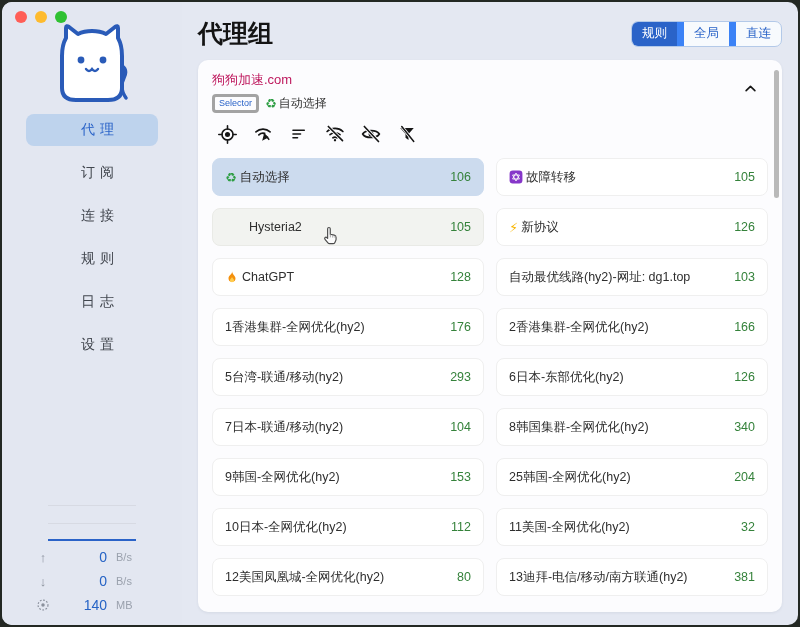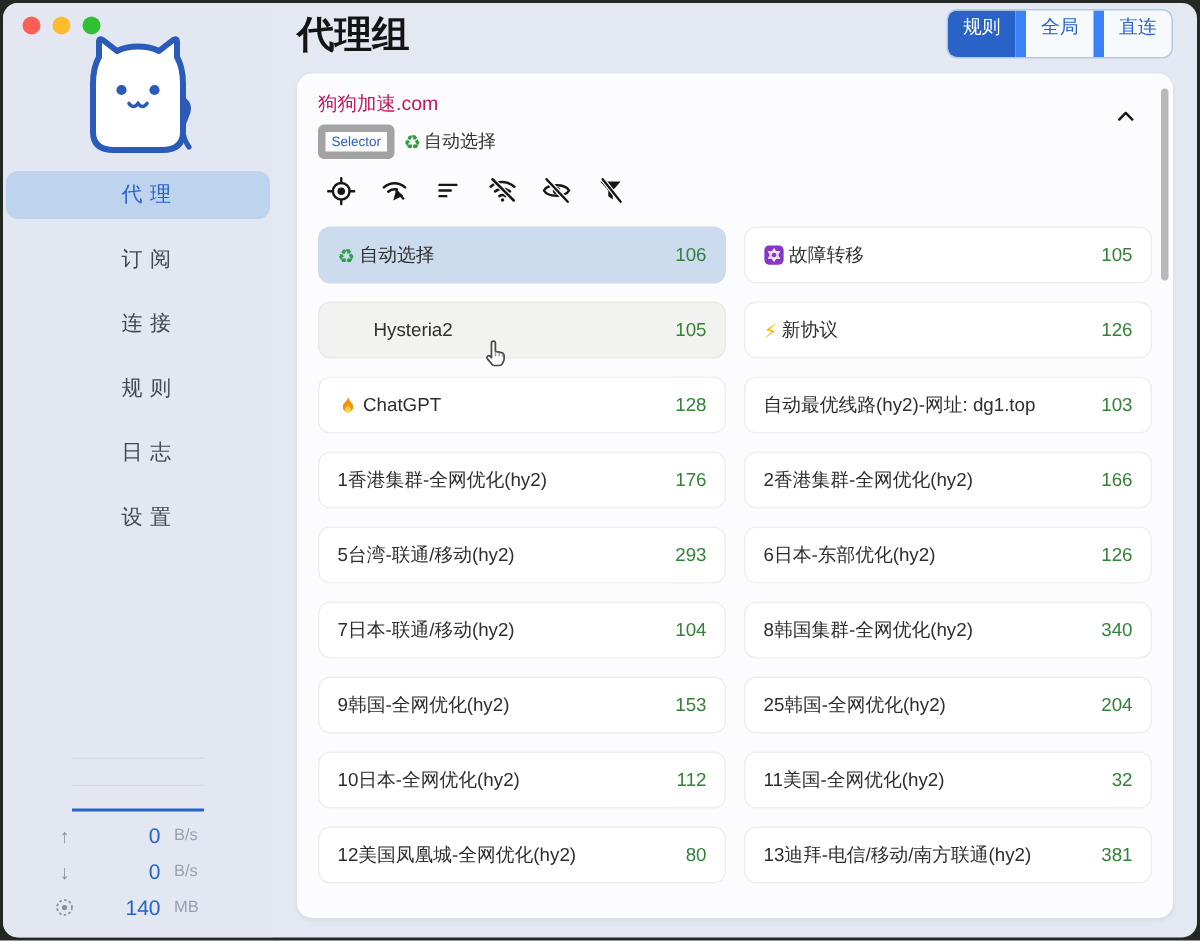--- a/index.html
+++ b/index.html
@@ -22,58 +22,58 @@
     width:180px; flex:0 0 180px;
     position:relative;
     display:flex; flex-direction:column; align-items:center;
     background:#e3e7f1;
   }
   .traffic { position:absolute; top:9px; left:13px; display:flex; gap:8px; }
   .traffic-dot { width:12px; height:12px; border-radius:50%; }
   .logo { margin-top:20px; height:82px; }
   .menu { margin-top:10px; width:100%; display:flex; flex-direction:column; gap:11px; align-items:center; }
   .menu-item {
-    width:176px; height:32px; border-radius:8px;
+    width:132px; height:32px; border-radius:8px;
     display:flex; align-items:center; justify-content:center;
     font-size:14px; letter-spacing:5px; padding-left:16px;
     color:#42474f; cursor:default;
   }
   .menu-item.active { background:#bed3ed; color:#2a63c8; }
   .sidebar-bottom { margin-top:auto; margin-bottom:8px; display:flex; flex-direction:column; align-items:center; }
   .mini-chart { width:88px; height:36px; position:relative; }
   .gridline { position:absolute; left:0; right:0; border-top:1px solid #d7dae3; }
   .baseline { position:absolute; left:0; right:0; bottom:0; border-top:2px solid #2a63c8; }
   .stats { margin-top:4px; }
   .stat-row { display:grid; grid-template-columns:18px 46px 34px; gap:9px; align-items:center; height:24px; }
   .stat-icon { color:#8a909c; font-size:13px; text-align:center; display:flex; justify-content:center; }
   .stat-value { text-align:right; color:#2563c5; font-size:14px; font-weight:500; }
   .stat-unit { color:#9aa1ad; font-size:11px; }
   
   .main { flex:1; display:flex; flex-direction:column; min-width:0; }
-  .main-header { display:flex; justify-content:space-between; padding:4px 16px 8px 16px; }
+  .main-header { display:flex; align-items:center; justify-content:space-between; padding:15px 16px 8px 16px; }
   .page-title { font-size:25px; font-weight:700; color:#141414; }
   .segmented { display:flex; border:1px solid #b3c9e8; border-radius:7px; overflow:hidden; background:#f7fafd; }
   .segment {
     padding:3px 10px 4px 10px; font-size:12.5px; color:#2a63c8;
     border-left:7px solid #3b82f6; cursor:default; white-space:nowrap;
   }
   .segment:first-child { border-left:none; }
   .segment.active { background:#2a63c8; color:#fff; }
   .card {
     position:relative; flex:1;
     margin:2px 16px 13px 16px;
     background:#fcfcfe; border-radius:10px;
     padding:11px 14px;
     box-shadow:0 1px 3px rgba(40,50,80,0.08);
   }
   .group-header { display:flex; justify-content:space-between; align-items:flex-start; }
   .group-name { font-size:13px; color:#be185d; }
   .group-sub { margin-top:5px; display:flex; align-items:center; gap:6px; }
   .badge {
-    font-size:9px; color:#2a63c8; border:5px solid #a3a3a3;
+    font-size:9px; color:#2a63c8; border:3px solid #a3a3a3;
     border-radius:4px; padding:0 4px; line-height:13px;
   }
   .current { font-size:12px; color:#333; display:flex; align-items:center; gap:2px; }
   .chevron-btn { margin-top:10px; margin-right:10px; display:flex; }
   .toolbar { display:flex; gap:14px; margin:10px 0 0 4px; align-items:center; }
   .tool { width:22px; height:22px; display:flex; align-items:center; justify-content:center; cursor:default; }
   .grid { margin-top:13px; display:grid; grid-template-columns:1fr 1fr; gap:12px; }
   .tile {
     height:38px; background:#fff; border:1px solid #efefef; border-radius:8px;
     display:flex; align-items:center; justify-content:space-between;

